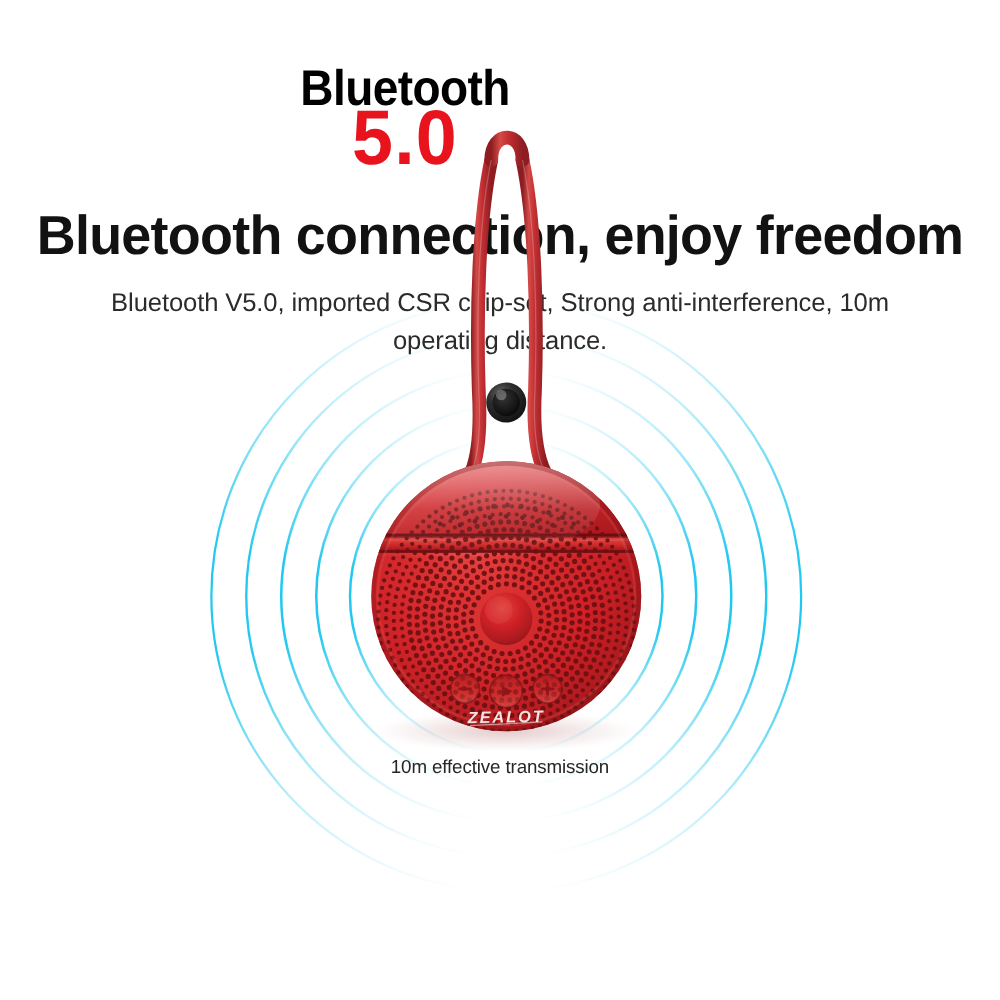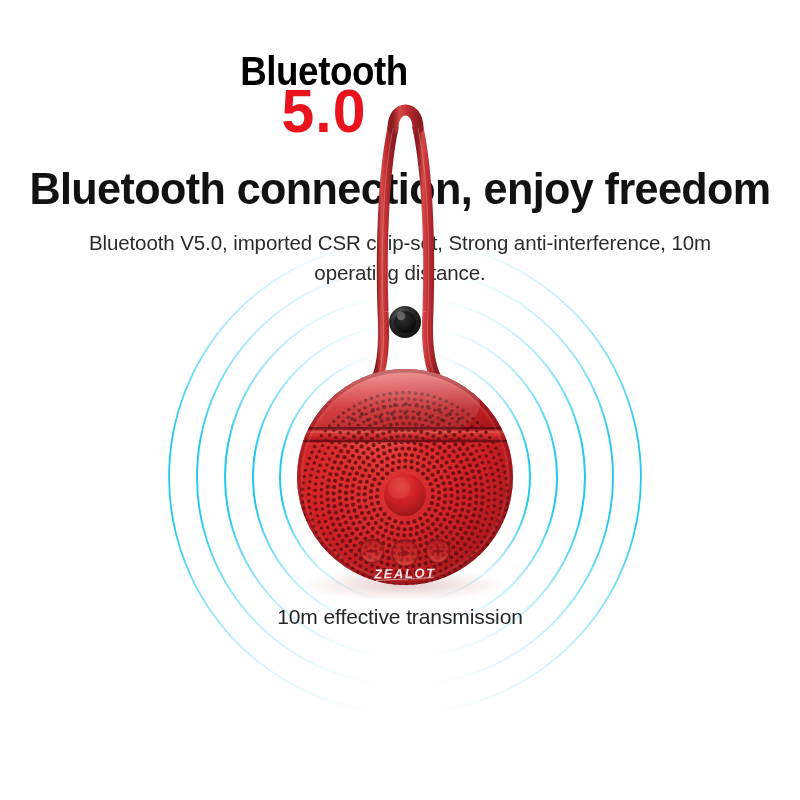--- a/index.html
+++ b/index.html
@@ -87,21 +87,21 @@
   
   #caption {
     position: absolute;
     left: 0;
     top: 605px;
     width: 800px;
     text-align: center;
     z-index: 7;
     color: #262626;
     font-family: "Liberation Sans", sans-serif;
-    font-size: 21px;
+    font-size: 15px;
     letter-spacing: -0.1px;
     pointer-events: none;
   }
 
   
   #artwork {
     position: absolute;
     left: 0;
     top: 0;
     width: 800px;

